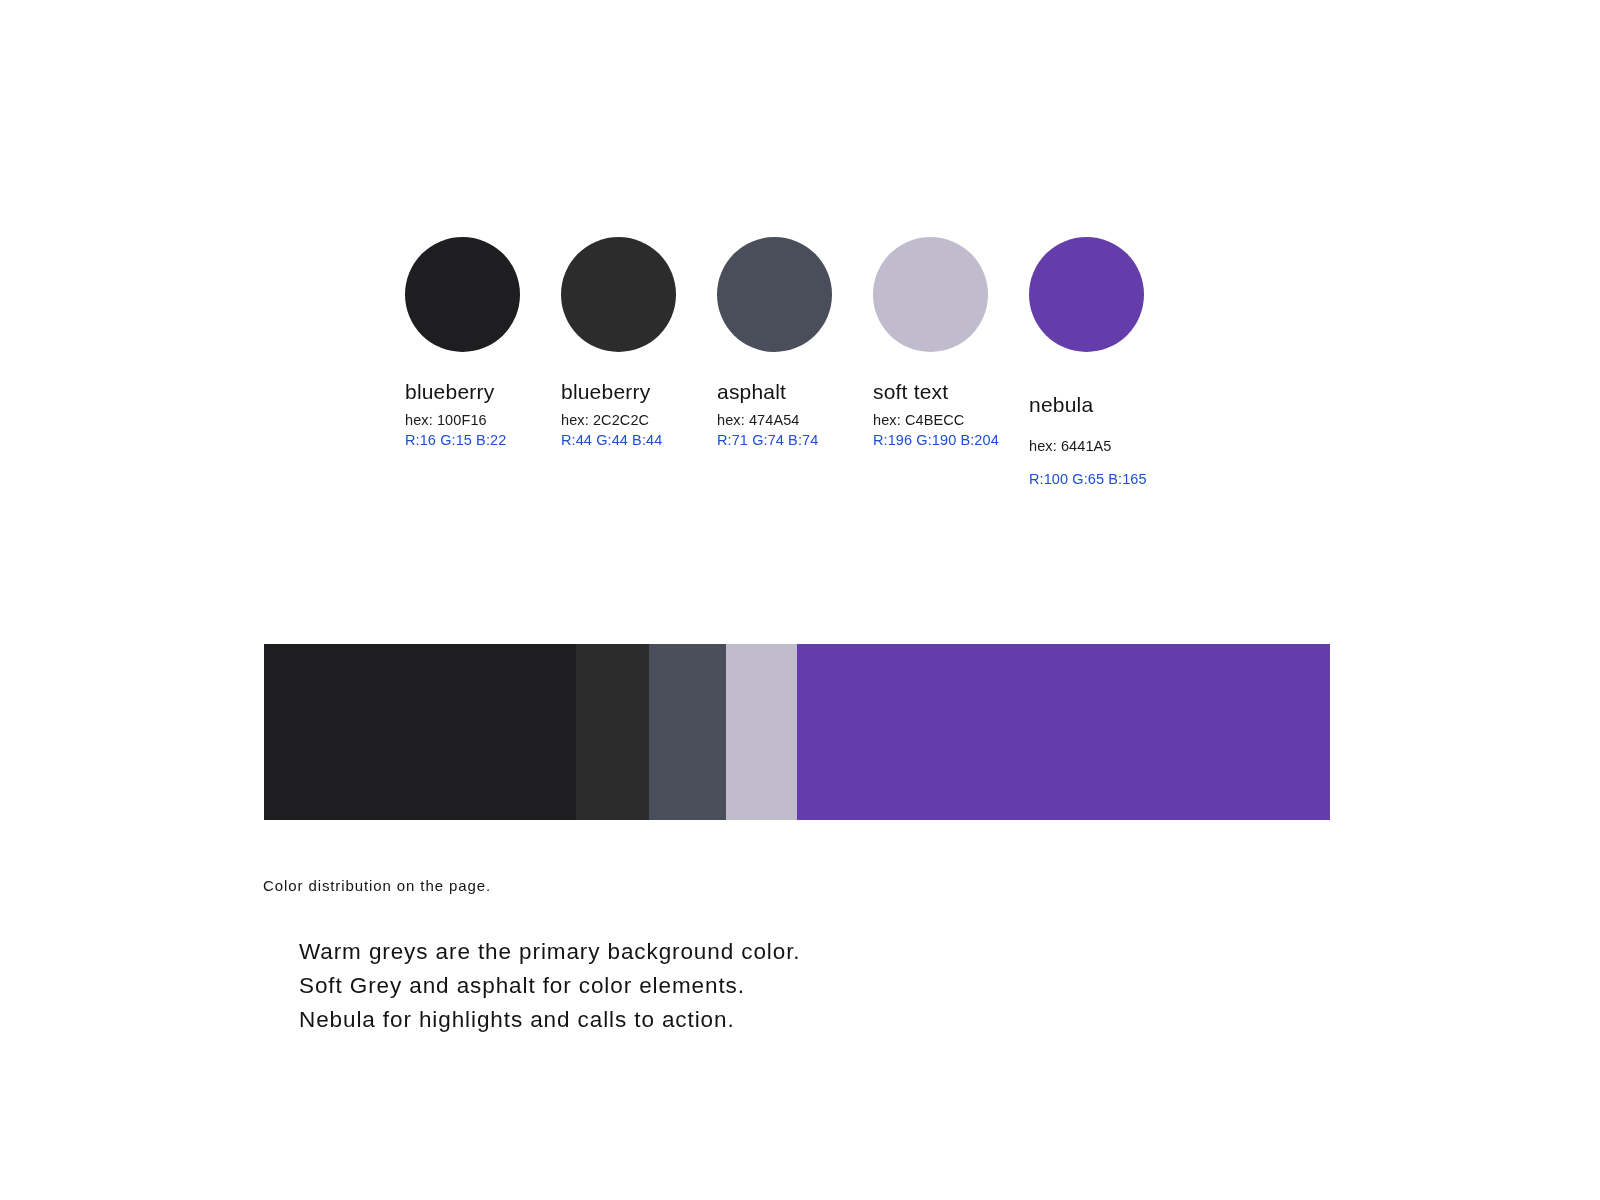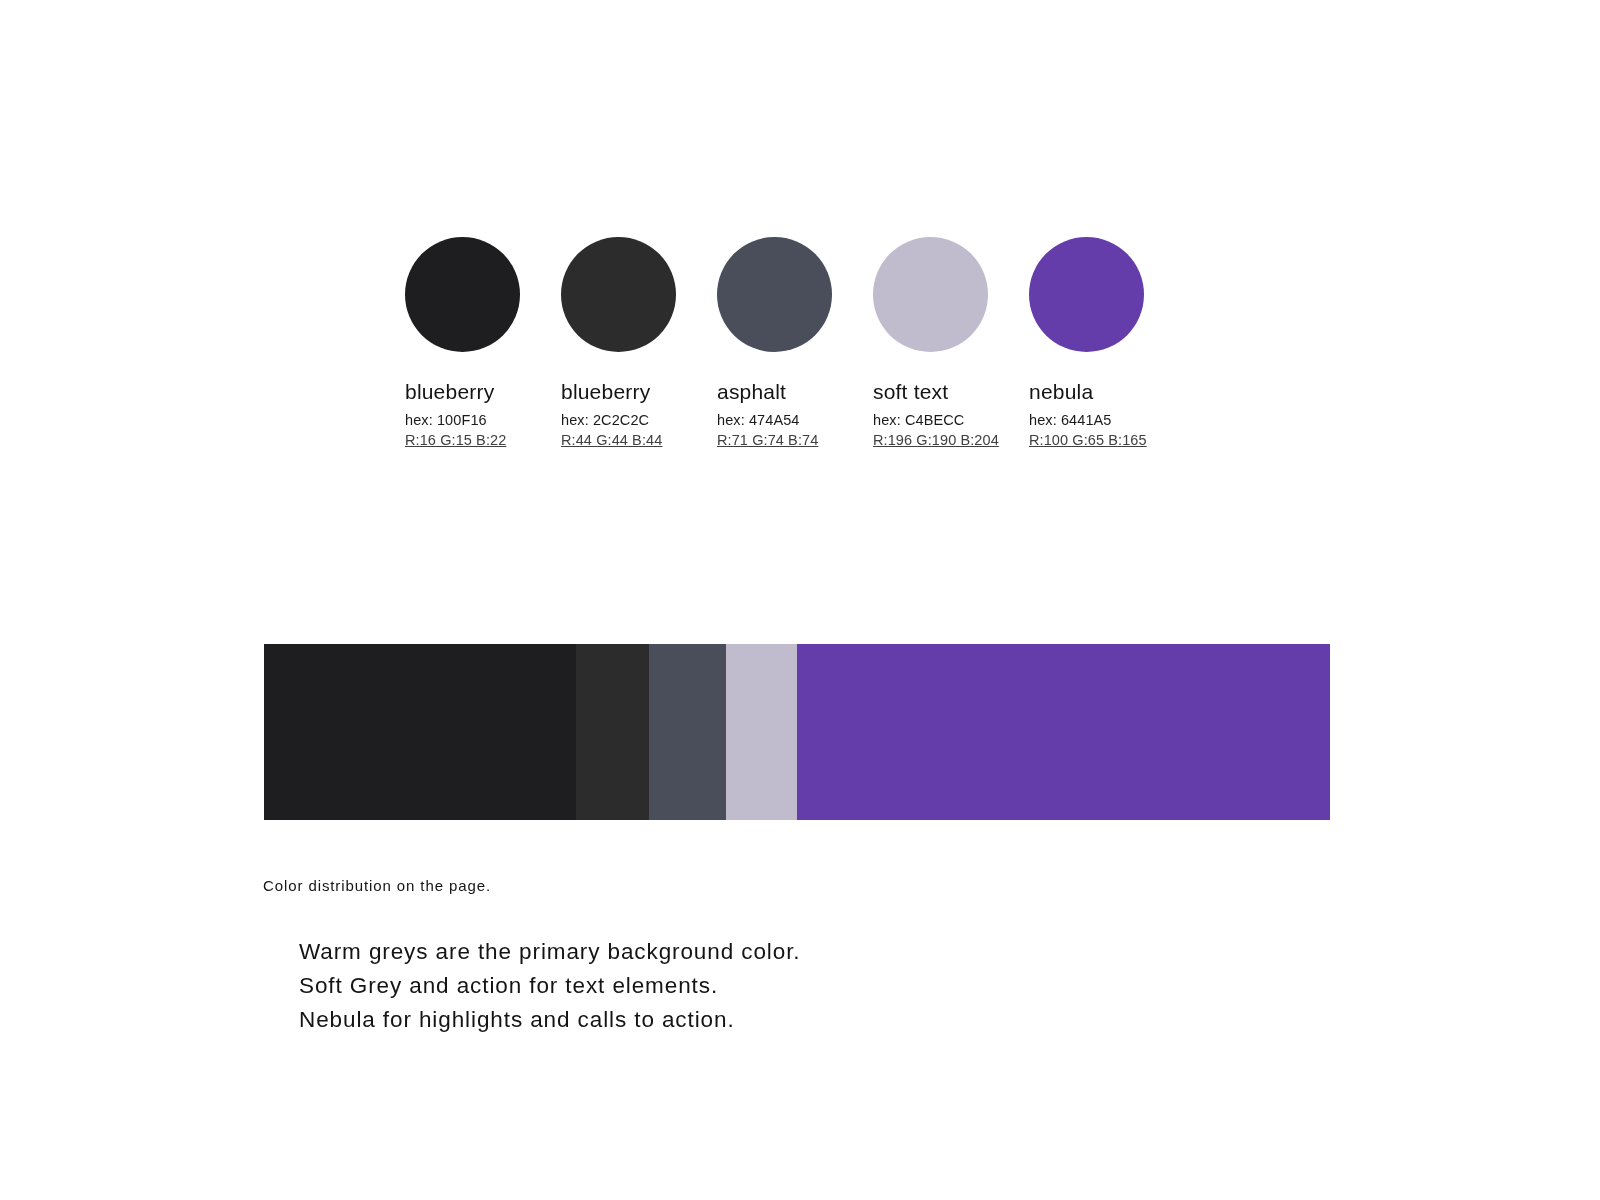--- a/index.html
+++ b/index.html
@@ -24,21 +24,21 @@
     display: flex;
     align-items: flex-start;
   }
   .swatch {
     width: 115px;
     margin-right: 41px;
     display: flex;
     flex-direction: column;
     align-items: flex-start;
   }
-  .swatch:last-child { margin-right: 0; }
+  .swatch:last-child { margin-right: 0; gap: 13px; }
 
   .swatch-dot {
     width: 115px;
     height: 115px;
     border-radius: 50%;
     display: block;
   }
 
   .swatch-name {
     margin-top: 28px;
@@ -54,23 +54,22 @@
     line-height: 19px;
     letter-spacing: 0.1px;
     color: #1a1a1a;
     white-space: nowrap;
   }
   .swatch-rgb {
     margin-top: 1px;
     font-size: 14.5px;
     line-height: 19px;
     letter-spacing: 0.1px;
-    color: #404040;
+    color: #1d4ed8;
     white-space: nowrap;
-    text-decoration: underline;
   }
 
   
   #distribution-bar {
     position: absolute;
     left: 264px;
     top: 644px;
     width: 1066px;
     height: 176px;
     display: flex;
@@ -145,16 +144,16 @@
     <div class="bar-seg" style="background: rgb(44, 44, 44); width: 6.8%;"></div>
     <div class="bar-seg" style="background: rgb(74, 77, 90); width: 7.2%;"></div>
     <div class="bar-seg" style="background: rgb(193, 188, 205); width: 6.7%;"></div>
     <div class="bar-seg" style="background: rgb(101, 61, 170); width: 50%;"></div>
   </div>
 
 <div id="notes">
   <div class="note-caption">Color distribution on the page.</div>
   <div id="notes-list">
       <div class="note-line">Warm greys are the primary background color.</div>
-      <div class="note-line">Soft Grey and action for text elements.</div>
+      <div class="note-line">Soft Grey and asphalt for color elements.</div>
       <div class="note-line">Nebula for highlights and calls to action.</div>
     </div>
 </div>
 
 </body></html>

